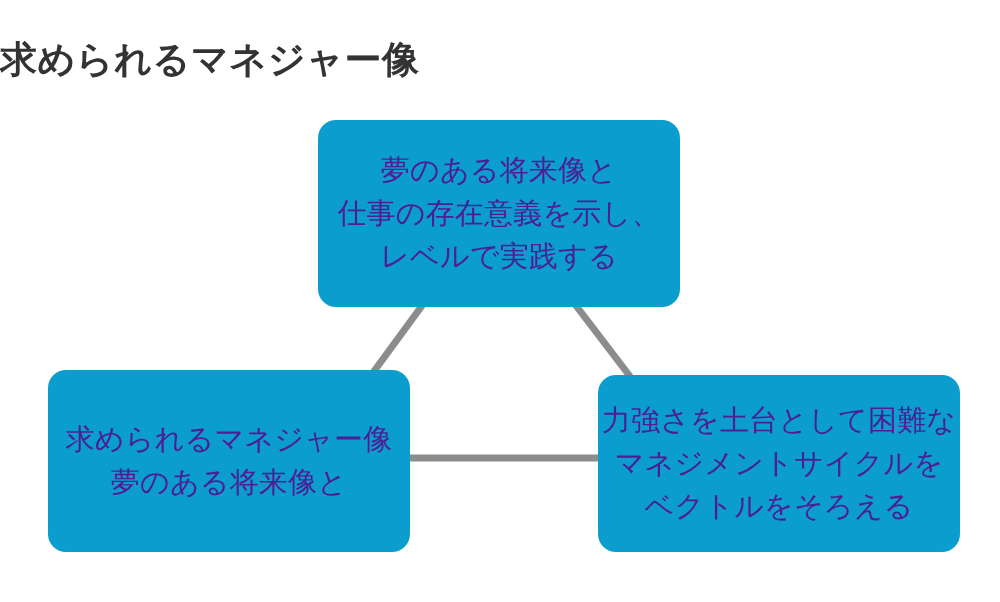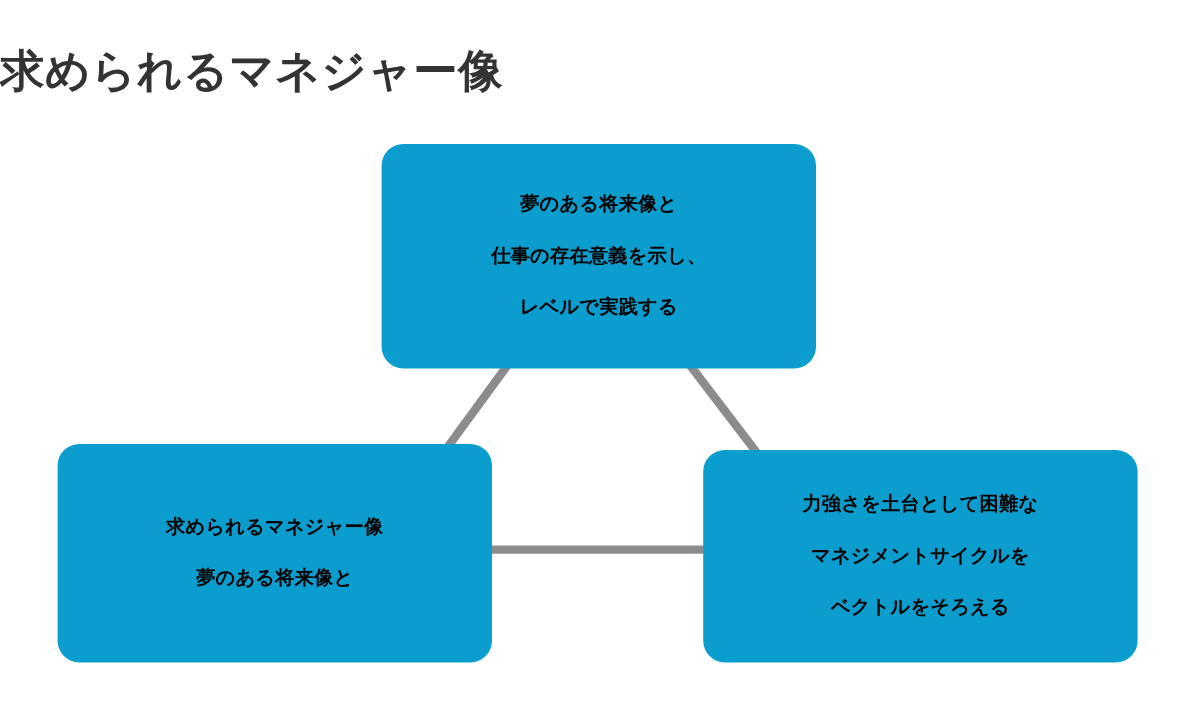--- a/index.html
+++ b/index.html
@@ -44,41 +44,41 @@
     border-radius: 18px;
     background: #0b9dcd;
     display: flex;
     flex-direction: column;
     align-items: center;
     justify-content: center;
     color: #ffffff;
     text-align: center;
   }
   .node-line {
-    font-size: 16px;
+    font-size: 29px;
     line-height: 43px;
-    font-weight: 700;
-    color: #000000;
+    font-weight: 400;
+    color: #4c1d95;
     white-space: nowrap;
     letter-spacing: 0.2px;
   }
   #node-vision {
     left: 318px;
     top: 120px;
     width: 362px;
     height: 187px;
   }
   #node-cycle {
     left: 48px;
     top: 370px;
     width: 362px;
     height: 182px;
   }
   #node-role {
-    left: 586px;
+    left: 598px;
     top: 375px;
     width: 362px;
     height: 177px;
   }
 </style>
 </head>
 <body>
 
 <div id="canvas" style="background: rgb(255, 255, 255);">
 

